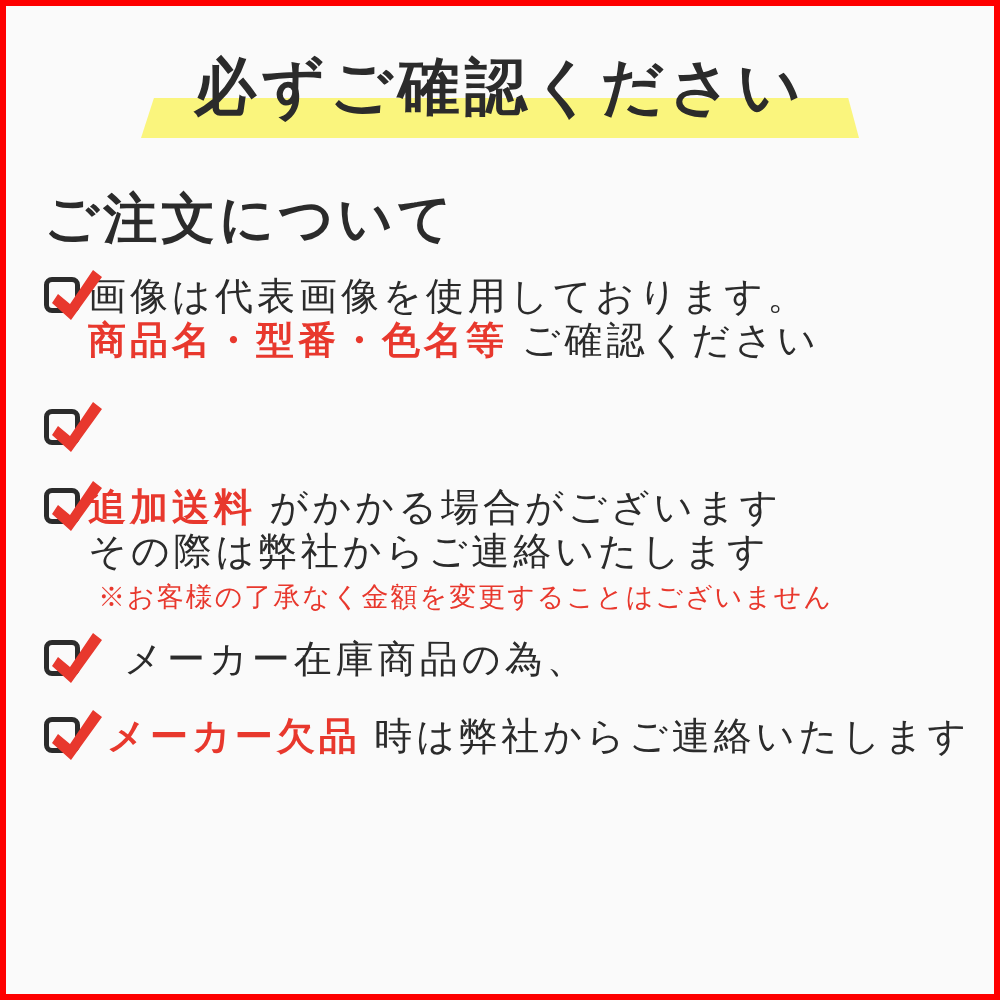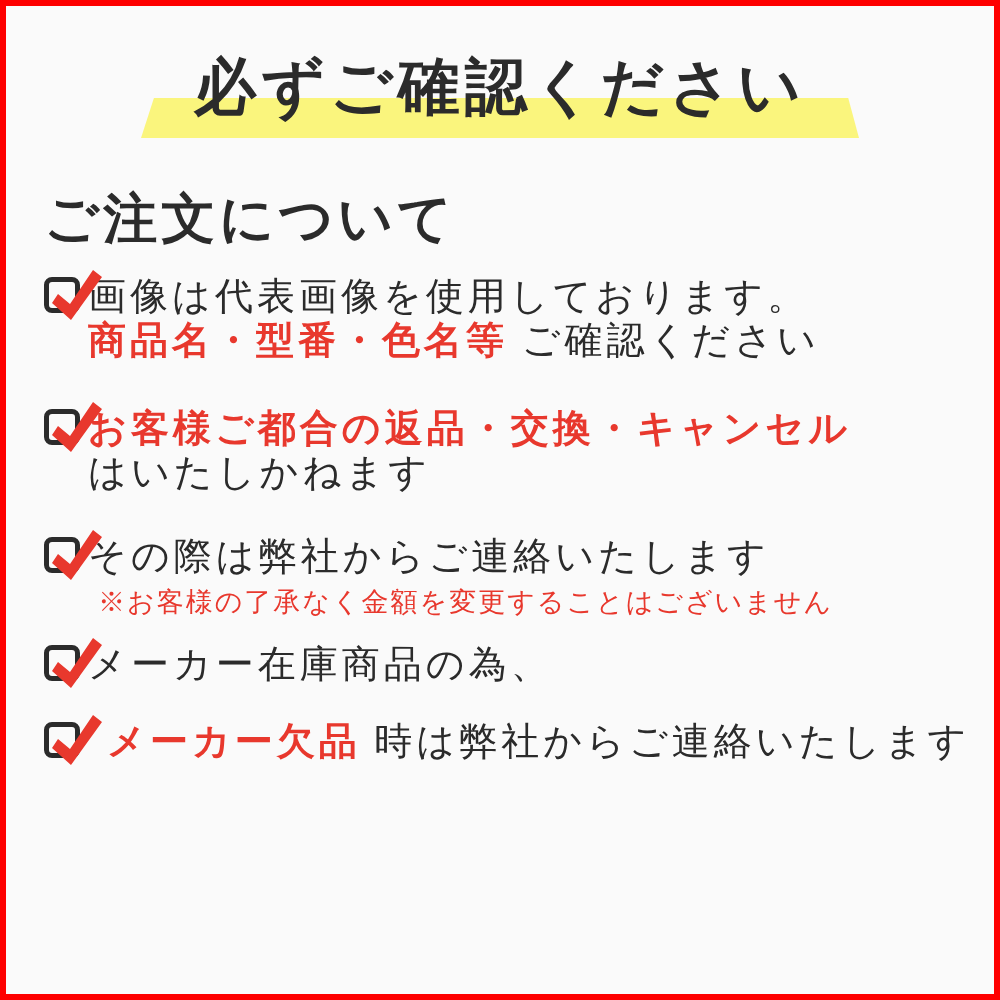--- a/index.html
+++ b/index.html
@@ -56,21 +56,21 @@
   .sec-heading.first{margin-top:48px;}
   .sec-heading.second{margin-top:34px;}
   
   .item{
     display:flex;
     align-items:flex-start;
   }
   .item.m1{margin-top:24px;}
   .item.m2{margin-top:44px;}
   .item.m3{margin-top:40px;}
-  .item.m4{margin-top:24px;}
+  .item.m4{margin-top:24px;gap:36px;}
   .item.m5{margin-top:33px;gap:19px;}
   .checkbox{
     position:relative;
     flex:none;
     width:36px;height:36px;
     border:5px solid var(--ink);
     border-radius:8px;
     margin-top:3px;
     background:transparent;
   }
@@ -127,37 +127,33 @@
       </span>
     </p>
   </div>
 
   <div class="item m2">
     <span class="checkbox">
       <svg viewBox="0 0 56 56" aria-hidden="true">
           <polygon fill="currentColor" points="10,27 22,37 45,3 54,10 23,53 4,36"></polygon>
         </svg>
     </span>
-    <p class="item-text">
-      <span class="line">
-        <span class="seg red">お客様ご都合の返品・交換・キャンセル</span>
-      </span>
-      <span class="line">
-        <span class="seg black">はいたしかねます</span>
-      </span>
-    </p>
   </div>
 
   <div class="item m3">
     <span class="checkbox">
       <svg viewBox="0 0 56 56" aria-hidden="true">
           <polygon fill="currentColor" points="10,27 22,37 45,3 54,10 23,53 4,36"></polygon>
         </svg>
     </span>
     <p class="item-text">
+      <span class="line">
+        <span class="seg red">追加送料</span>
+        <span class="seg black">がかかる場合がございます</span>
+      </span>
       <span class="line">
         <span class="seg black">その際は弊社からご連絡いたします</span>
       </span>
     </p>
   </div>
 
   <p class="note">※お客様の了承なく金額を変更することはございません</p>
 </section>
 
 <section>

